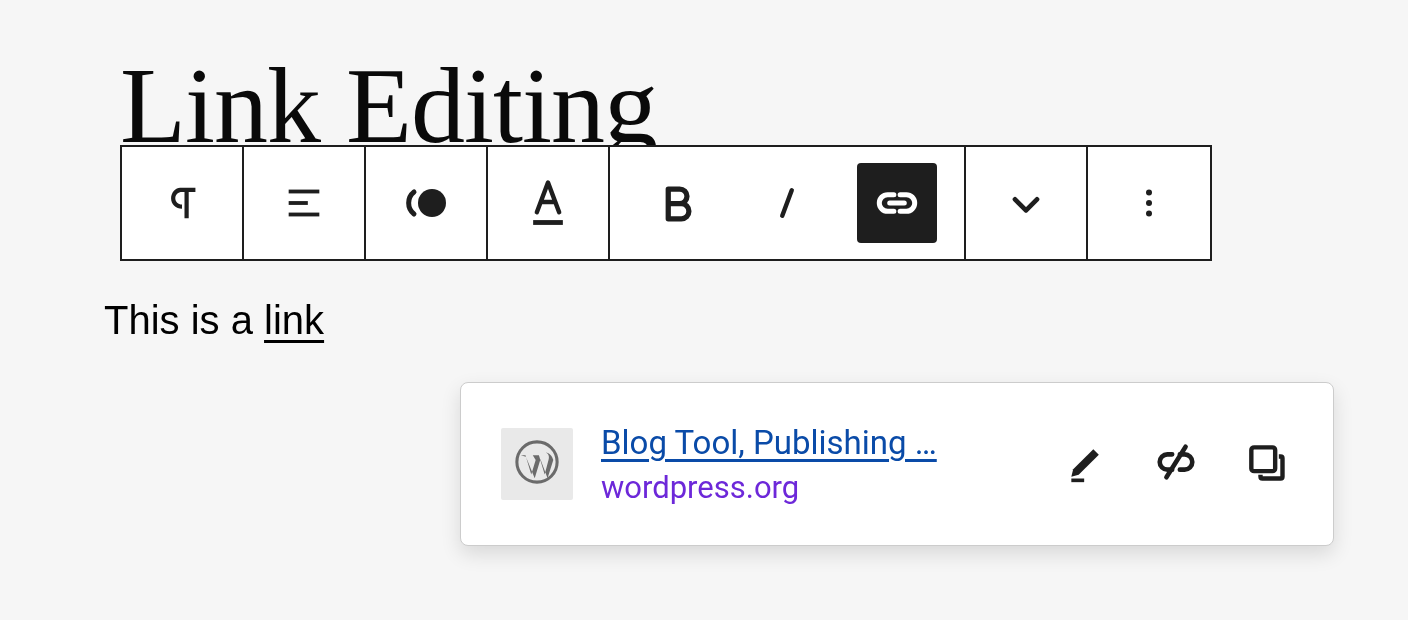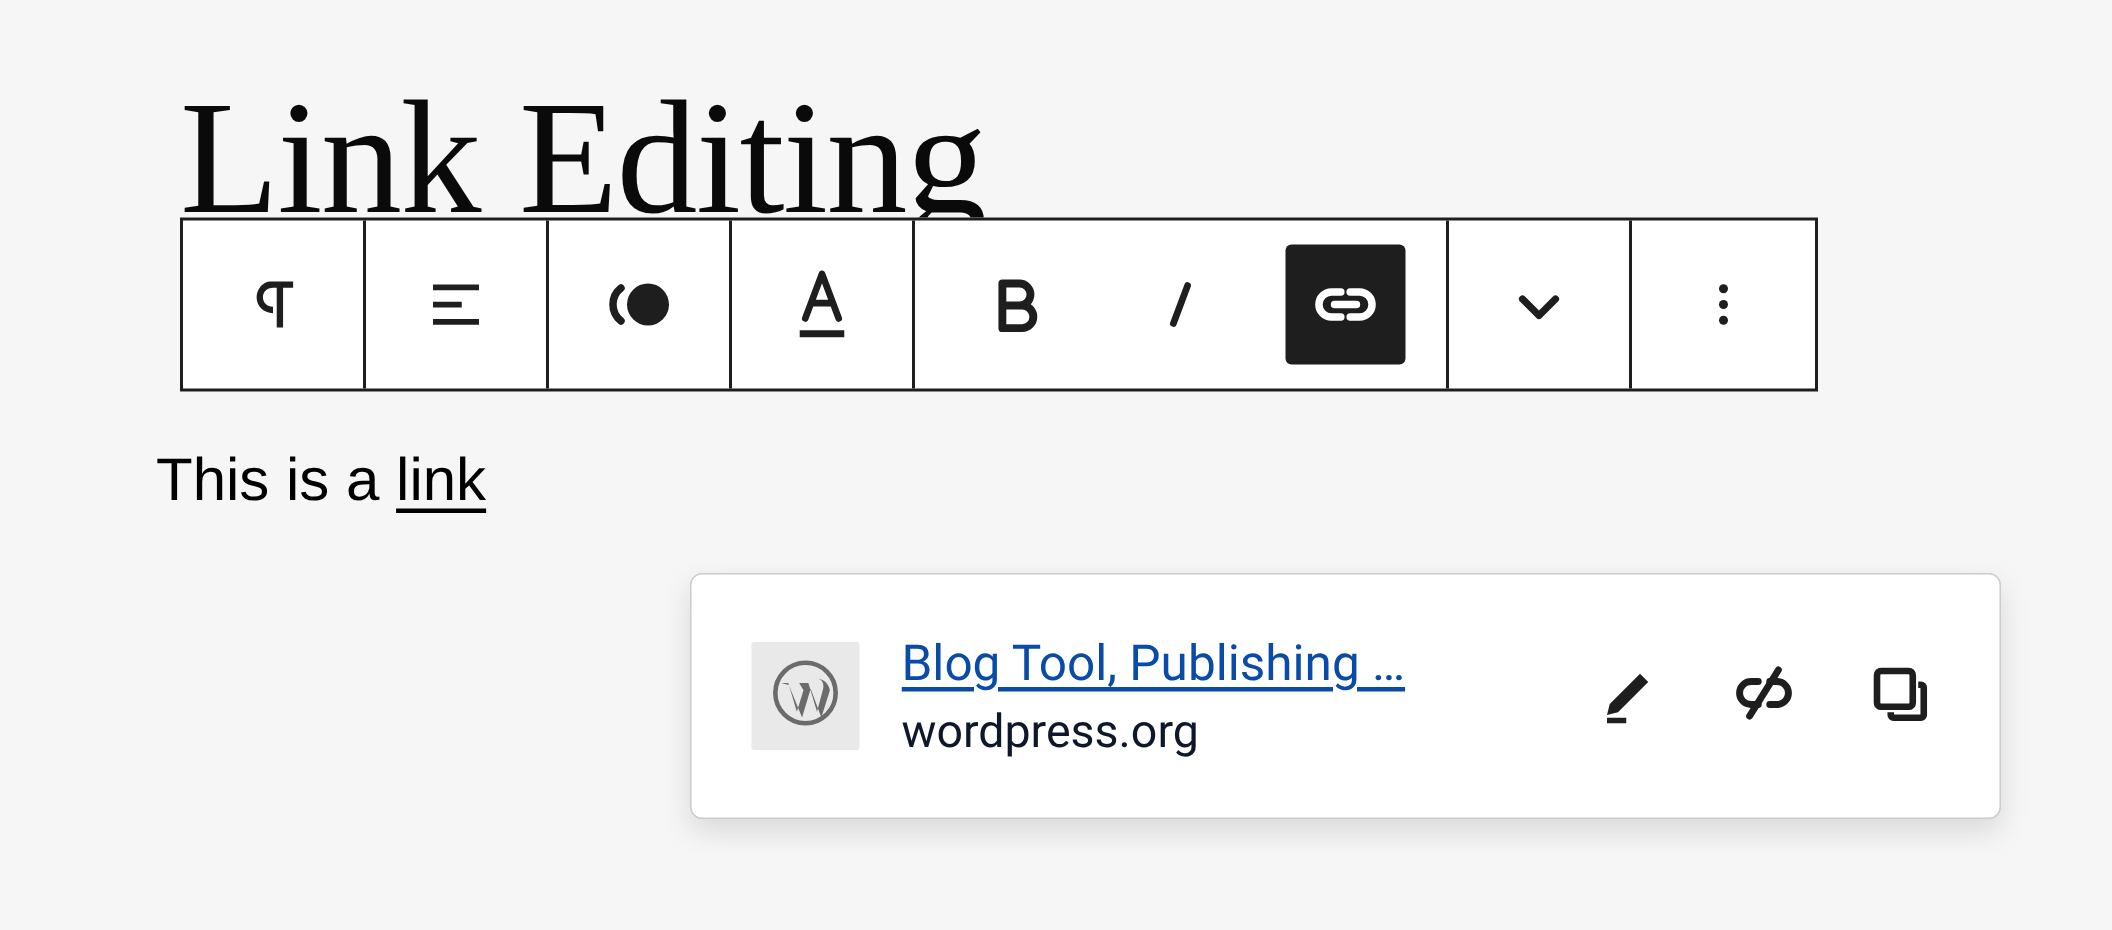--- a/index.html
+++ b/index.html
@@ -116,21 +116,21 @@
     text-decoration: underline;
     text-underline-offset: 5px;
     white-space: nowrap;
     overflow: hidden;
     text-overflow: ellipsis;
     max-width: 370px;
     line-height: 1.3;
   }
   .lp-url {
     font-size: 31px;
-    color: #0f172a;
+    color: #6d28d9;
     margin-top: 4px;
   }
   .lp-actions {
     margin-left: auto;
     display: flex;
     gap: 36px;
     align-items: center;
   }
   .lp-action {
     width: 54px;

